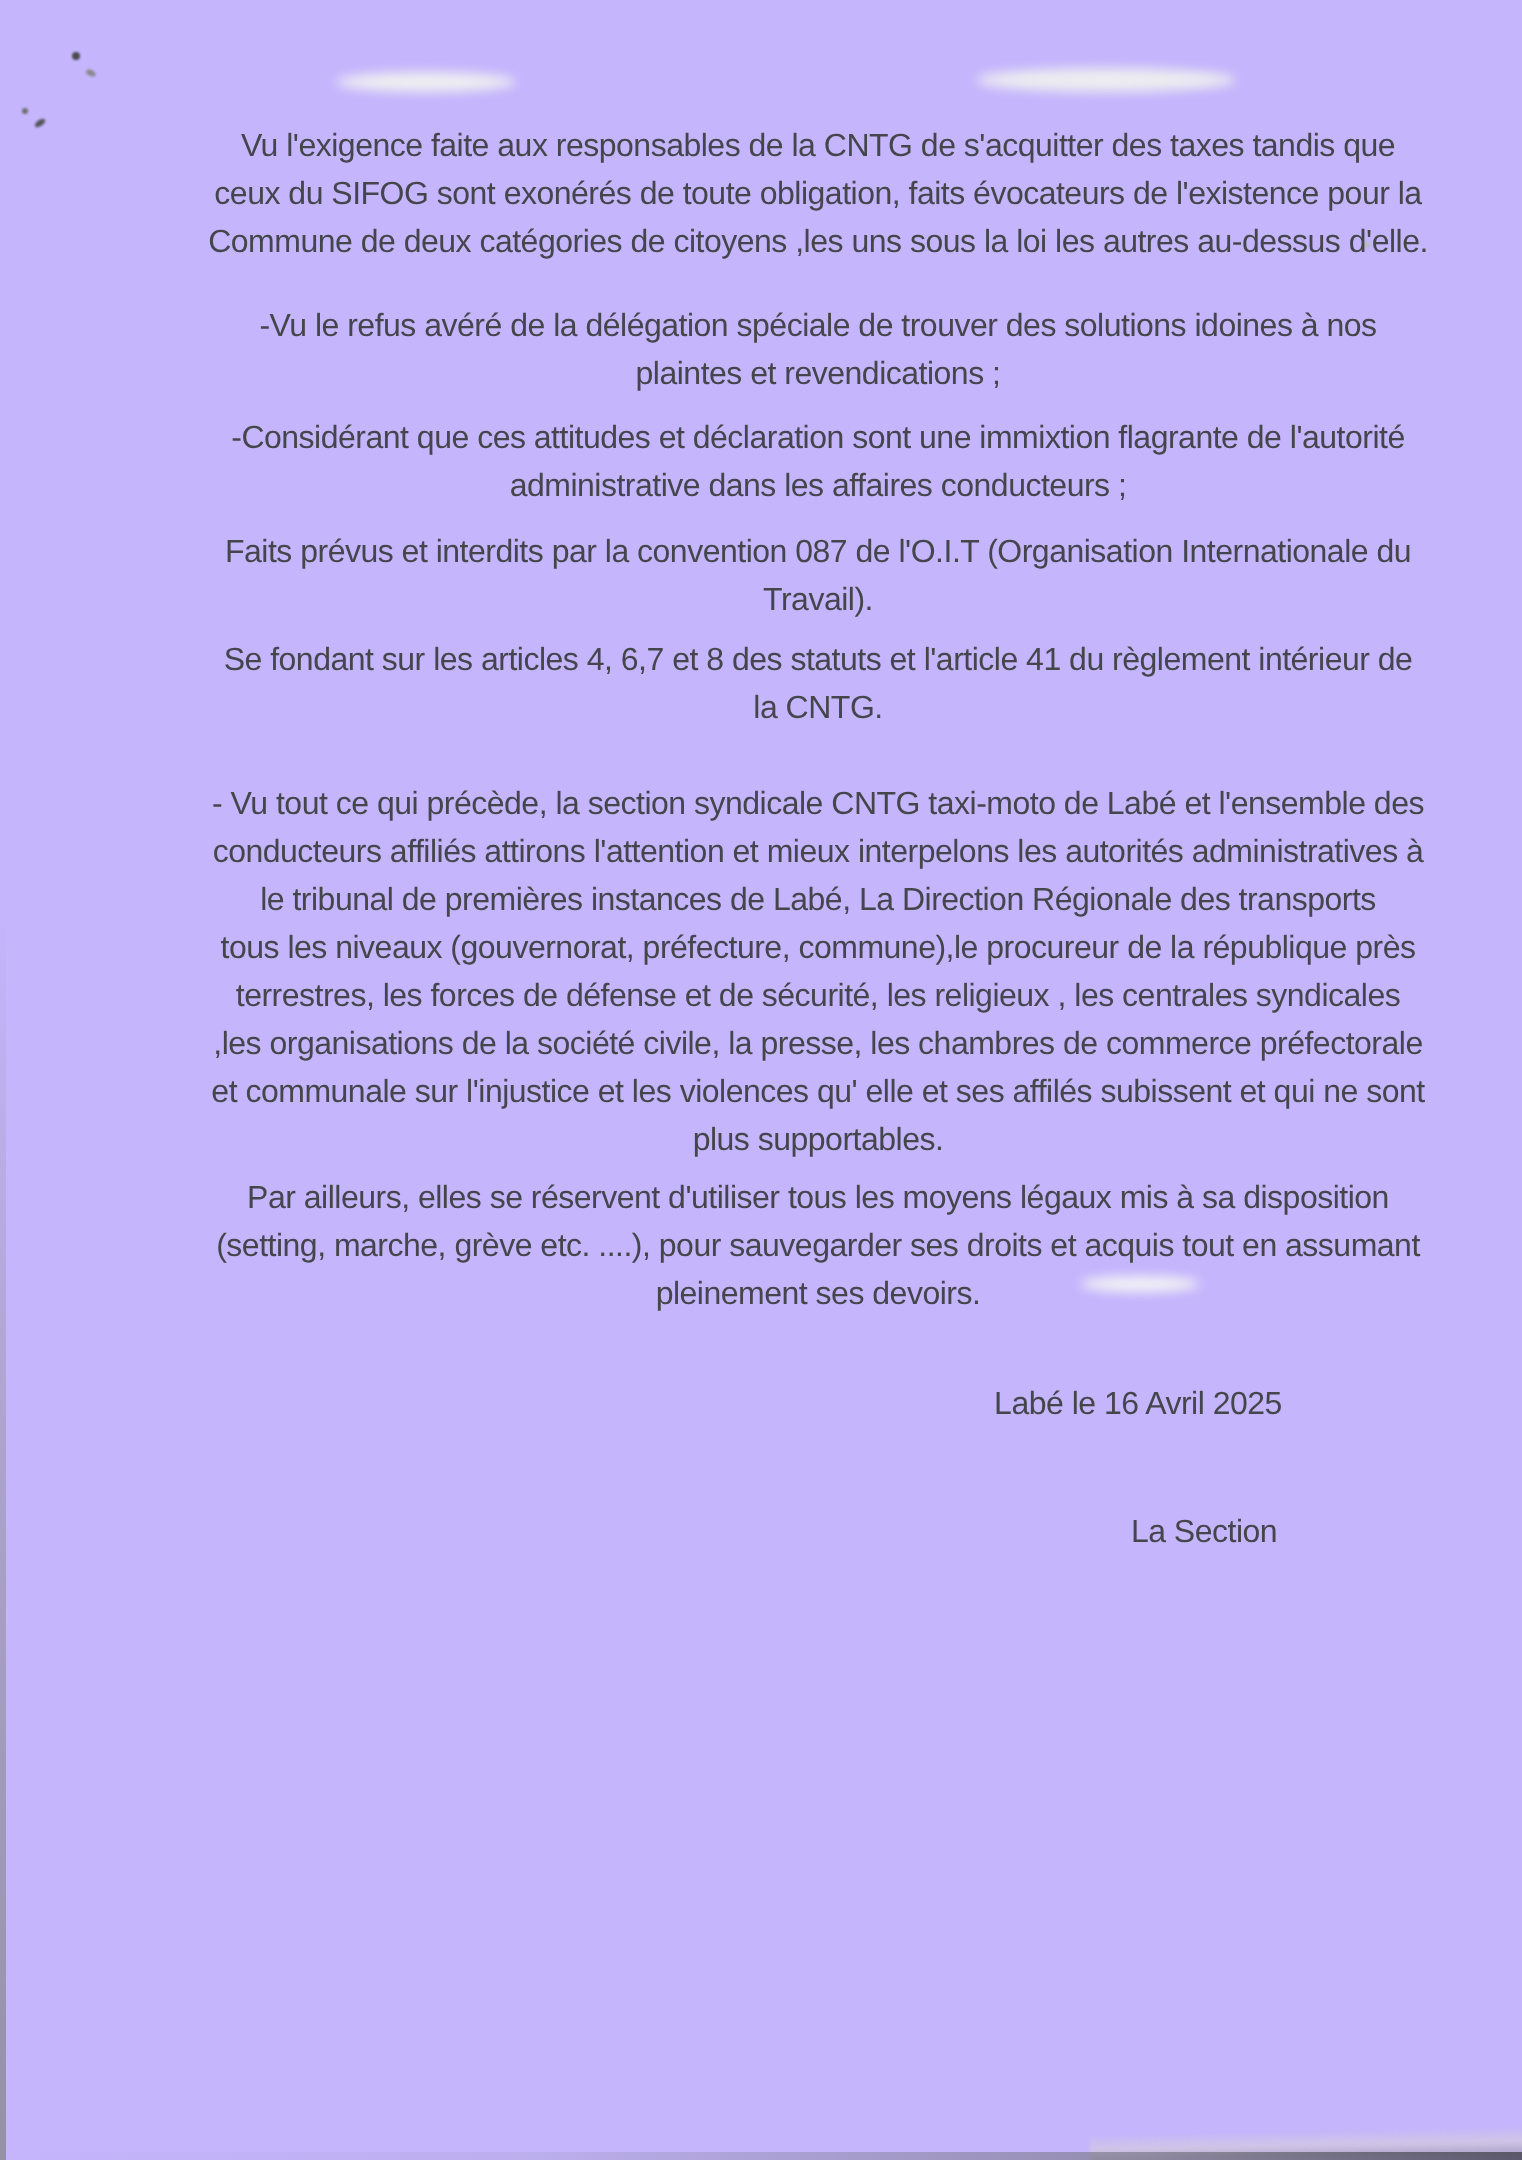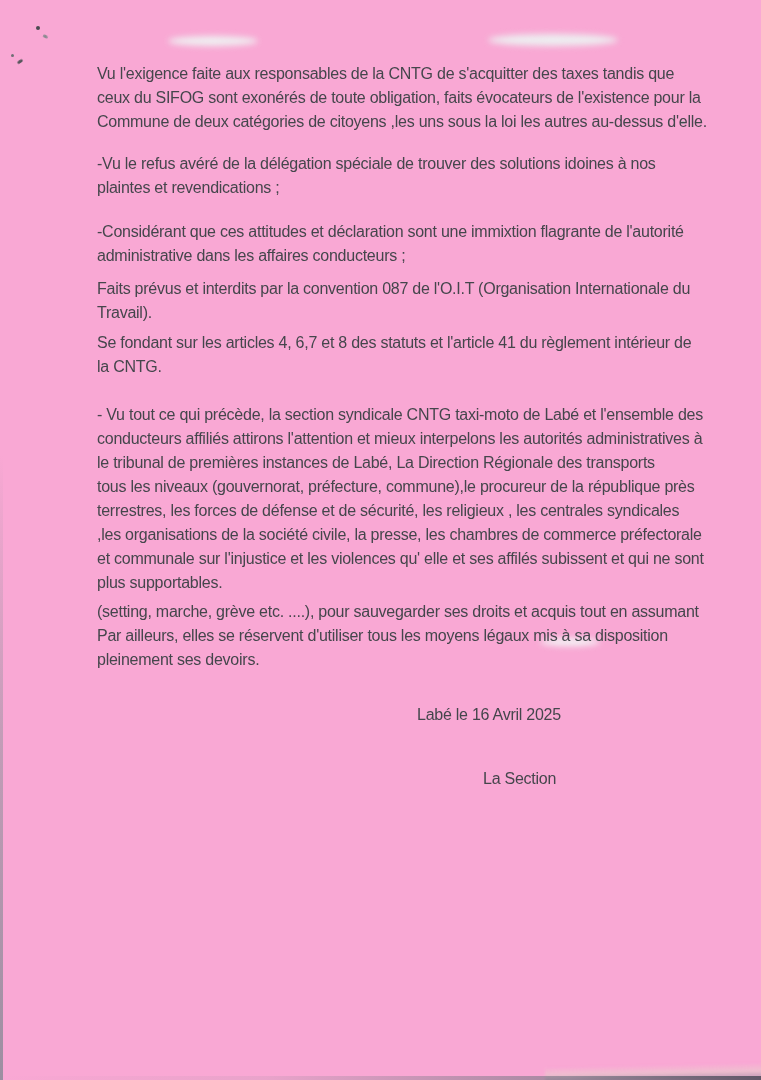--- a/index.html
+++ b/index.html
@@ -3,32 +3,33 @@
 <meta charset="utf-8">
 <style>
   html,body{margin:0;padding:0;}
   body{
     width:761px;height:1080px;overflow:hidden;
     background:#ffffff;
     font-family:"Liberation Sans","DejaVu Sans",sans-serif;
   }
   .page{
     position:relative;width:761px;height:1080px;
-    background:#f9a8d4;
+    background:#c4b5fd;
+    text-align:center;
   }
   
   .text-block{
     position:absolute;left:97px;top:62px;width:624px;
     color:#45464c;
     font-size:16px;line-height:24px;letter-spacing:-0.25px;
     filter:blur(0.25px);
   }
   .para .line{white-space:nowrap;}
   .p2{margin-top:18px;}
-  .p3{margin-top:20px;}
+  .p3{margin-top:8px;}
   .p4{margin-top:9px;}
   .p5{margin-top:6px;}
   .p6{margin-top:24px;}
   .p7{margin-top:5px;}
   .date-line{margin-top:31px;padding-left:320px;white-space:nowrap;}
   .signature-line{margin-top:40px;padding-left:386px;white-space:nowrap;}
 
   
   .artifact{position:absolute;pointer-events:none;}
   .speck-a{left:36px;top:26px;width:4px;height:4px;border-radius:50%;background:#4a4a50;filter:blur(0.4px);}
@@ -104,22 +105,22 @@
       <div class="line">conducteurs affiliés attirons l'attention et mieux interpelons les autorités administratives à</div>
       <div class="line">le tribunal de premières instances de Labé, La Direction Régionale des transports</div>
       <div class="line">tous les niveaux  (gouvernorat, préfecture, commune),le procureur de la république près</div>
       <div class="line">terrestres, les forces de défense et de sécurité, les religieux , les centrales syndicales</div>
       <div class="line">,les organisations de la société civile, la presse, les chambres de commerce préfectorale</div>
       <div class="line">et communale sur l'injustice et les violences qu' elle et ses affilés subissent et qui ne sont</div>
       <div class="line">plus supportables.</div>
     </div>
 
     <div class="para p7">
+      <div class="line">Par ailleurs, elles se réservent d'utiliser tous les moyens légaux mis à sa disposition</div>
       <div class="line">(setting, marche, grève etc. ....), pour sauvegarder ses droits et acquis tout en assumant</div>
-      <div class="line">Par ailleurs, elles se réservent d'utiliser tous les moyens légaux mis à sa disposition</div>
       <div class="line">pleinement ses devoirs.</div>
     </div>
 
     <div class="date-line">Labé le 16 Avril 2025</div>
 
     <div class="signature-line">La Section</div>
 
   </div>
 </div>
 

